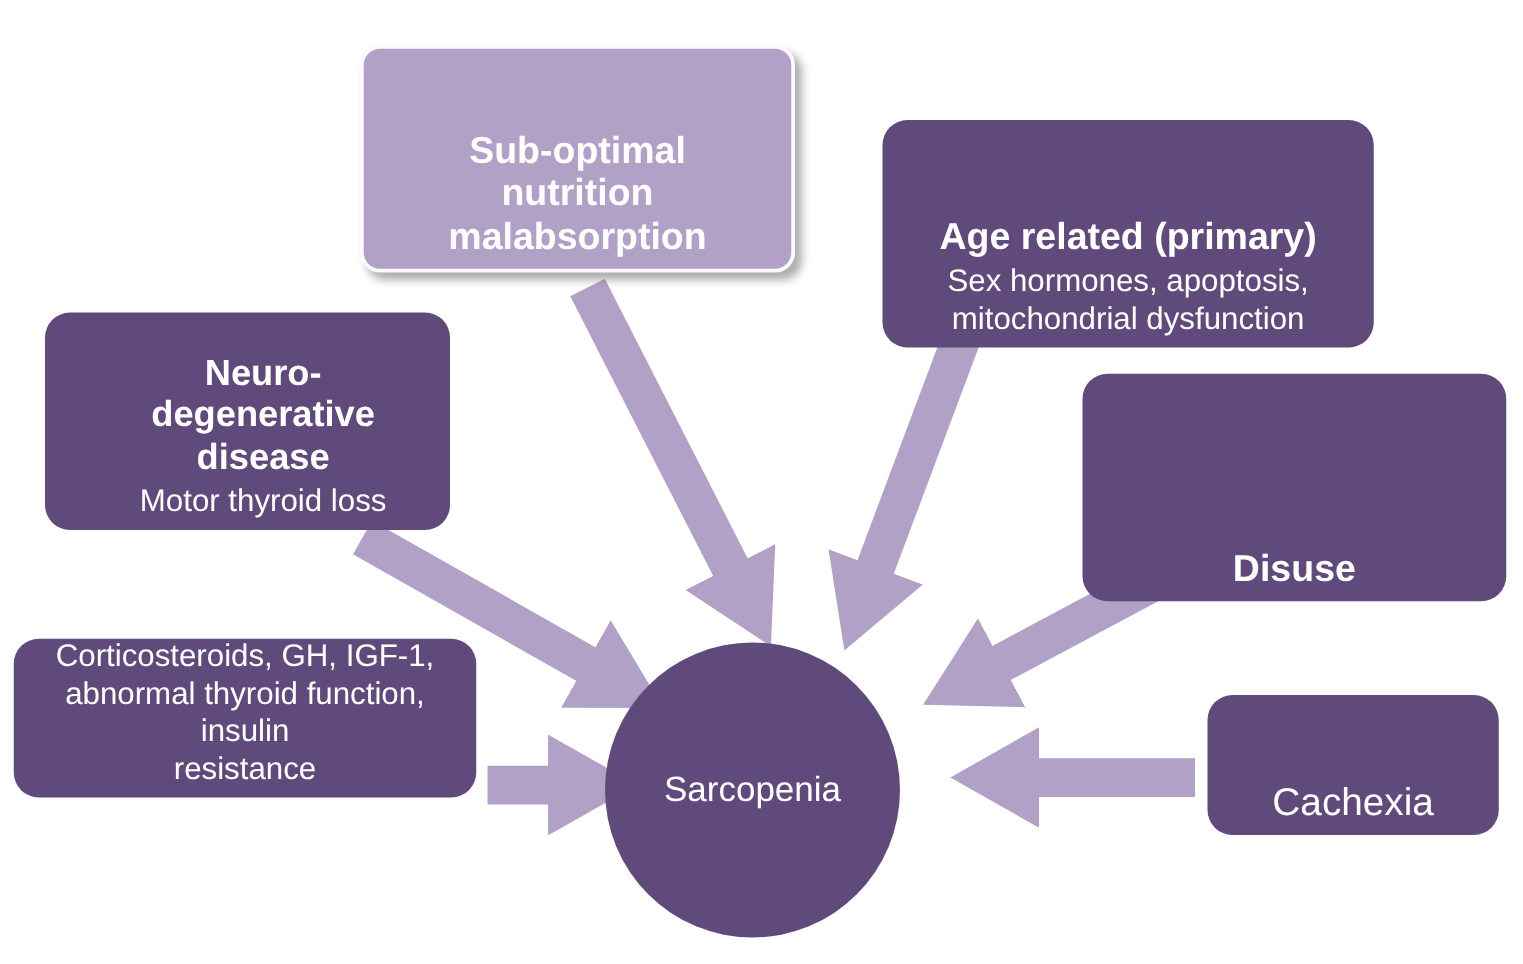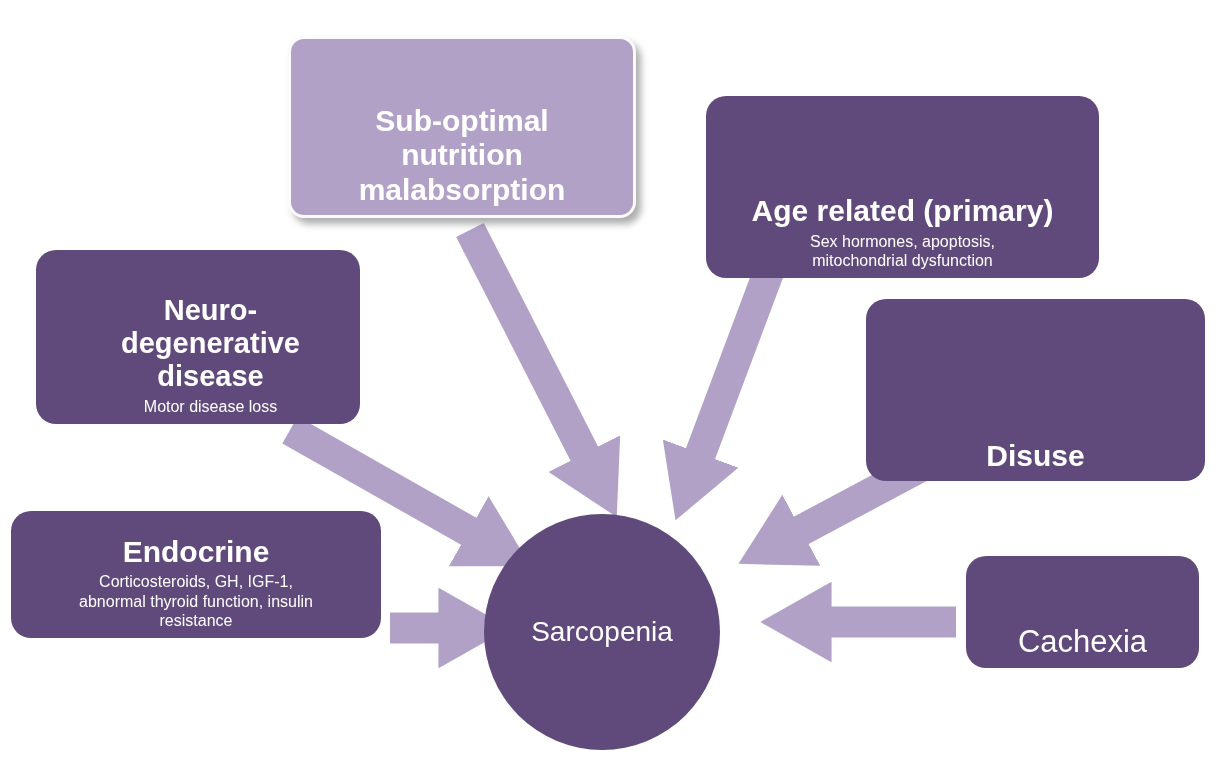--- a/index.html
+++ b/index.html
@@ -54,21 +54,21 @@
     font-weight: bold;
     font-size: 30px;
     line-height: 1.15;
     white-space: pre-line;
   }
   .node-title.plain {
     font-weight: normal;
     font-size: 31px;
   }
   .node-subtitle {
-    font-size: 16px;
+    font-size: 25px;
     line-height: 1.2;
     white-space: pre-line;
     margin-top: 3px;
   }
   #center-circle {
     position: absolute;
     left: 484px;
     top: 514px;
     width: 236px;
     height: 236px;
@@ -111,21 +111,21 @@
   <div class="node dark" style="left:691px; top:96px; width:393px; height:182px;margin-left:15px;">
     <div class="node-title">Age related (primary)</div>
     <div class="node-subtitle">Sex hormones, apoptosis,
 mitochondrial dysfunction</div>
   </div>
 
   <div class="node dark" style="left:36px; top:250px; width:324px; height:174px;padding-left:37px;">
     <div class="node-title" style="font-size:29px;">Neuro-
 degenerative
 disease</div>
-    <div class="node-subtitle">Motor disease loss</div>
+    <div class="node-subtitle">Motor thyroid loss</div>
   </div>
 
   <div class="node dark" style="left:866px; top:299px; width:339px; height:182px;">
     <div class="node-title">Disuse</div>
   </div>
 
   <div class="node dark" style="left:11px; top:511px; width:370px; height:127px;">
     <div class="node-title">Endocrine</div>
     <div class="node-subtitle">Corticosteroids, GH, IGF-1,
 abnormal thyroid function, insulin

